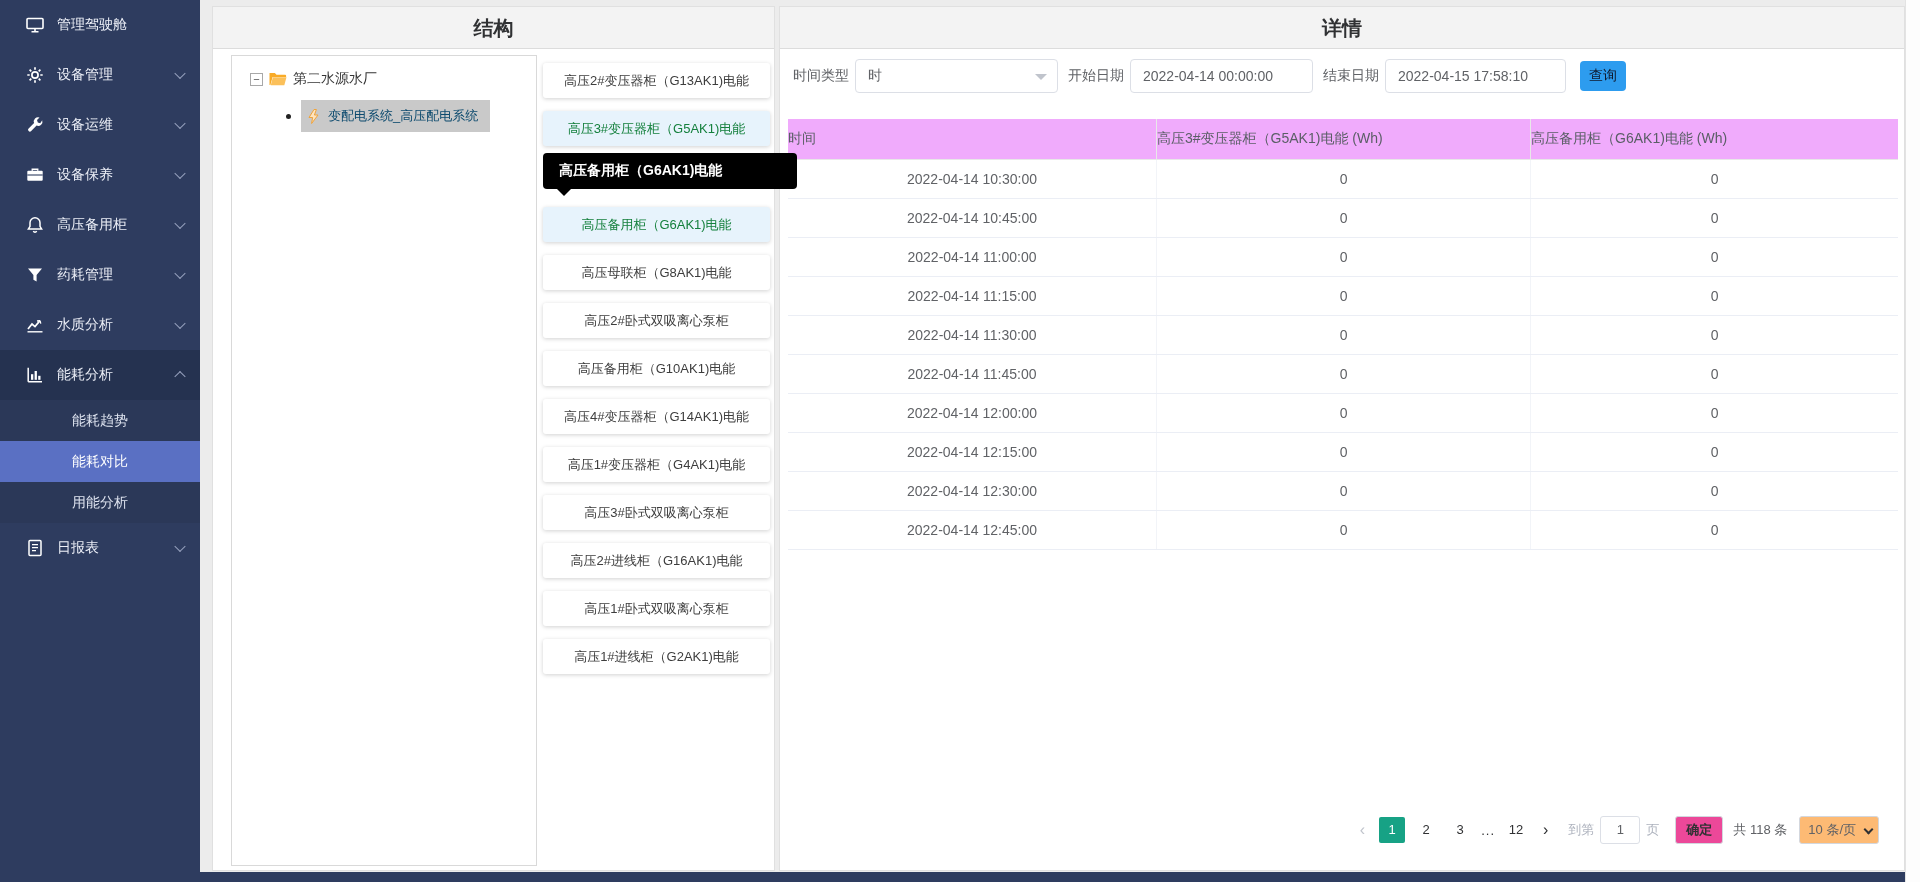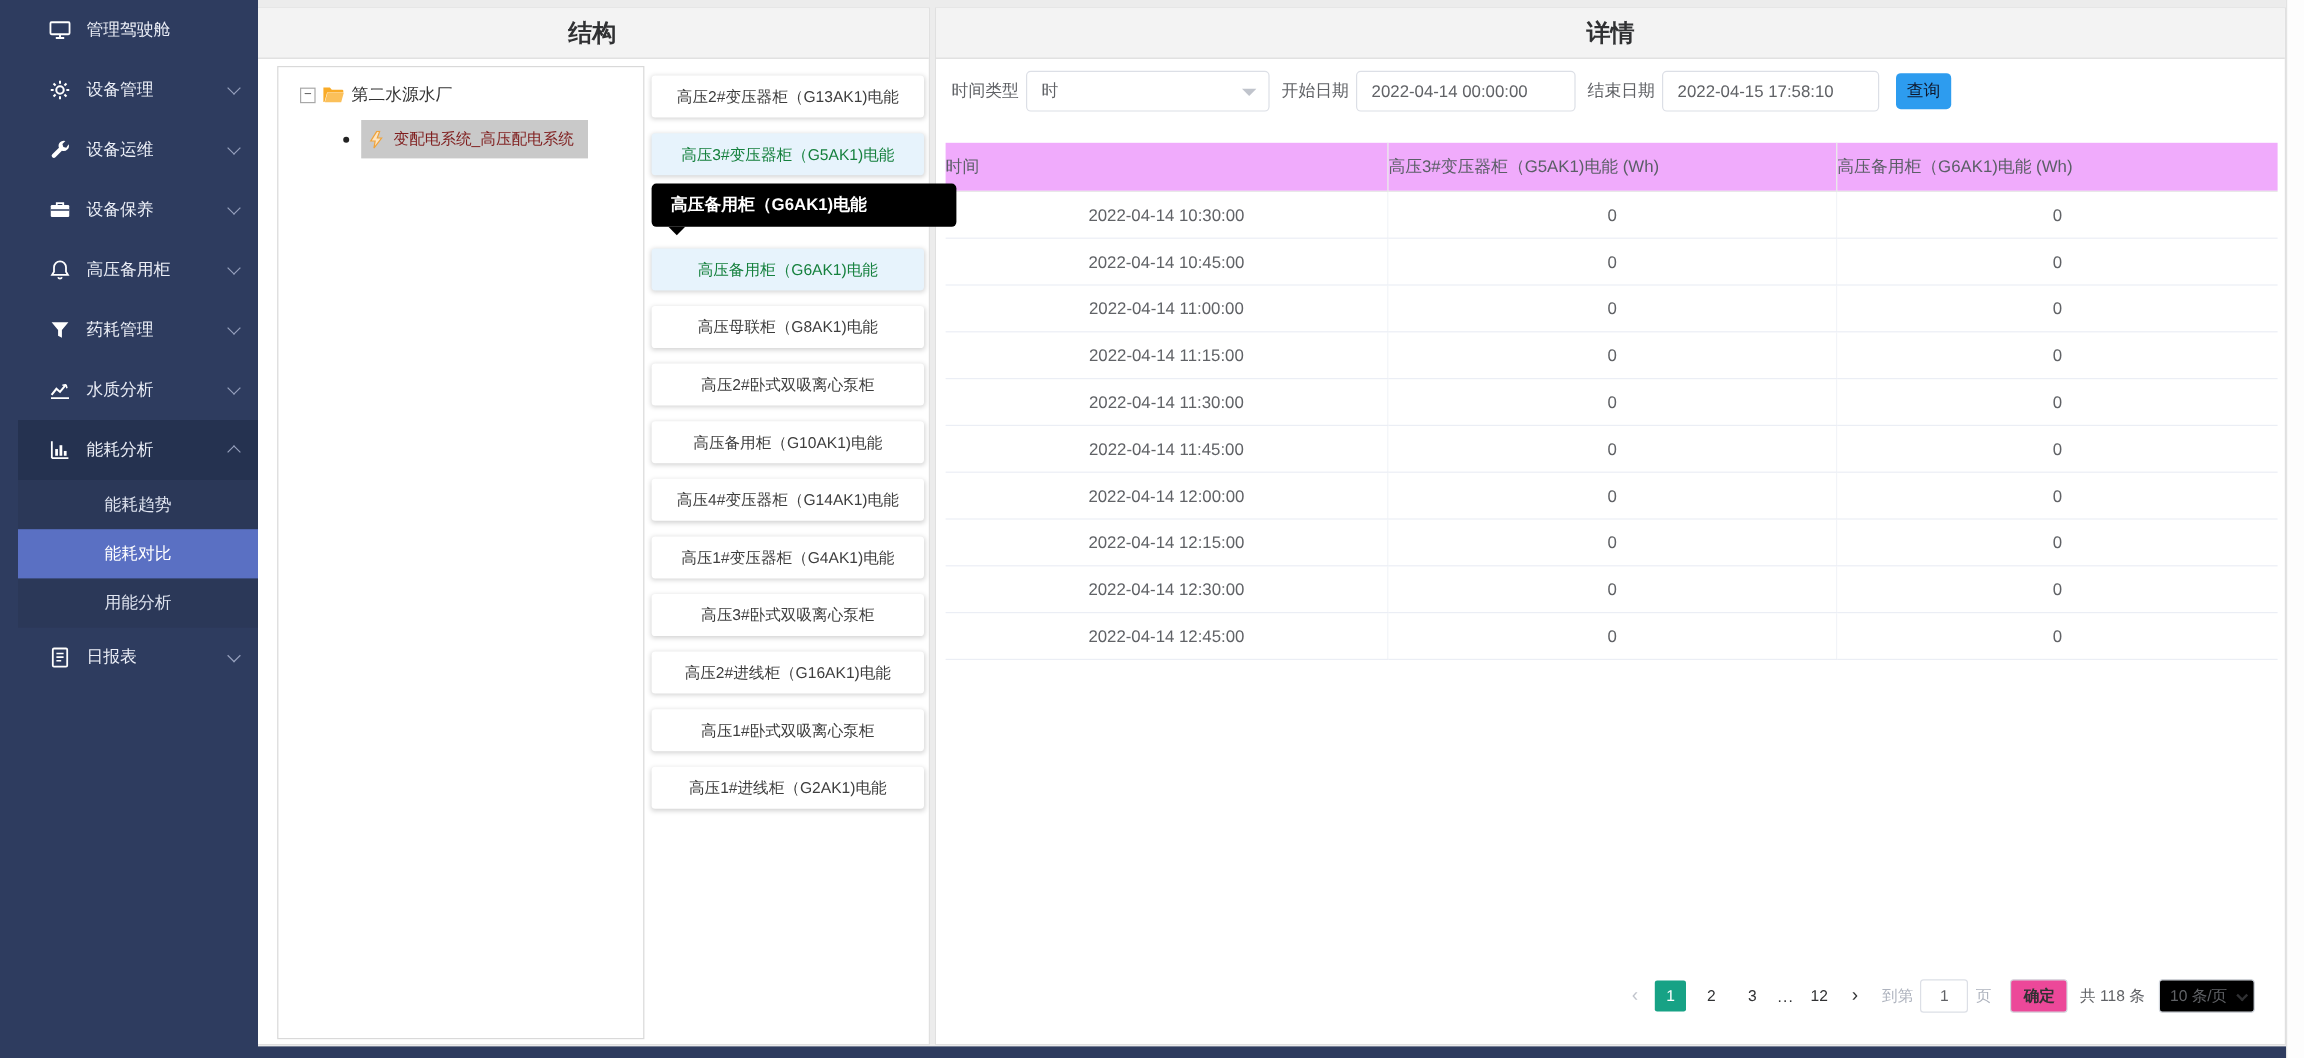--- a/index.html
+++ b/index.html
@@ -1,21 +1,21 @@
 <!DOCTYPE html>
 <html><head>
 <meta charset="utf-8">
 <style>
   * { margin:0; padding:0; box-sizing:border-box; }
   html,body { width:1920px; height:882px; overflow:hidden; }
   body { background:#2e3c5f; font-family:"Liberation Sans","DejaVu Sans",sans-serif; }
   #app { position:relative; width:1920px; height:882px; }
 
   
-  .sidebar { position:absolute; left:15px; top:0; width:200px; height:882px; background:#2e3c5f; z-index:2; }
+  .sidebar { position:absolute; left:0; top:0; width:200px; height:882px; background:#2e3c5f; z-index:2; }
   .side-item { position:relative; height:50px; display:flex; align-items:center; padding-left:26px; color:#eceff7; font-size:14px; cursor:pointer; }
   .side-item .ic { width:18px; height:18px; margin-right:13px; flex:0 0 18px; }
   .side-item.active-parent { background:#253250; }
   .chev { position:absolute; right:16px; top:50%; width:8px; height:8px; border-right:1.6px solid #96a0bd; border-bottom:1.6px solid #96a0bd; }
   .chev.down { transform:translateY(-70%) rotate(45deg); }
   .chev.up { transform:translateY(-30%) rotate(-135deg); }
   .submenu { background:#2b3858; }
   .sub-item { height:41px; line-height:41px; text-align:center; color:#dfe4f0; font-size:14px; cursor:pointer; }
   .sub-item.selected { background:#5a70c3; color:#fff; }
 
@@ -31,21 +31,21 @@
   .tree-box { position:absolute; left:18px; top:48px; width:306px; height:811px; border:1px solid #d9d9d9; background:#fff; padding:10px 8px; }
   .tree-row { display:flex; align-items:center; }
   .tree-row.root { margin:4px 0 0 10px; }
   .expander { width:13px; height:13px; border:1px solid #a8a8a8; background:#fff; color:#555; font-size:11px; line-height:10px; text-align:center; margin-right:6px; cursor:pointer; }
   .folder-ic { width:18px; height:15px; margin-right:6px; }
   .tree-label { font-size:14px; color:#333; cursor:pointer; }
   .tree-row.child { margin:12px 0 0 46px; }
   .bullet { width:5px; height:5px; border-radius:50%; background:#222; margin-right:10px; }
   .child-sel { display:flex; align-items:center; background:#c9c9c9; padding:7px 12px 7px 6px; cursor:pointer; }
   .bolt-ic { width:13px; height:15px; margin-right:8px; }
-  .child-sel span.lbl { font-size:13px; color:#7f1d1d; }
+  .child-sel span.lbl { font-size:13px; color:#0c4a6e; }
 
   
   .btn-col { position:absolute; left:330px; top:56px; width:227px; }
   .dev-btn { height:35px; margin-bottom:13px; background:#fff; border-radius:3px; box-shadow:0 1px 4px rgba(0,0,0,0.18); display:flex; align-items:center; justify-content:center; font-size:13px; color:#3d3d3d; cursor:pointer; white-space:nowrap; }
   .dev-btn.selected { background:#e7f3fc; color:#15803d; }
   .dev-btn.hidden-slot { visibility:hidden; }
   .tooltip { position:absolute; left:330px; top:146px; width:254px; height:36px; background:#000; border-radius:4px; color:#fff; font-size:14px; font-weight:bold; display:flex; align-items:center; padding-left:16px; z-index:5; white-space:nowrap; }
   .tooltip:after { content:""; position:absolute; left:14px; top:100%; border:7px solid transparent; border-top-color:#000; }
 
   
@@ -68,21 +68,21 @@
   .pagination { position:absolute; right:25px; bottom:26px; height:28px; display:flex; align-items:center; font-size:13px; color:#303133; }
   .pg-prev { color:#c0c4cc; font-size:16px; margin-right:14px; cursor:default; }
   .pg-next { color:#303133; font-size:16px; margin:0 14px 0 6px; cursor:pointer; }
   .pg-num { min-width:26px; height:26px; line-height:26px; text-align:center; margin-right:8px; cursor:pointer; border-radius:2px; }
   .pg-num.active { background:#17a285; color:#fff; cursor:default; }
   .pg-dots { margin-right:8px; color:#303133; letter-spacing:1px; }
   .pg-goto { color:#aeb3be; margin:0 6px; white-space:nowrap; }
   .pg-input { width:40px; height:28px; border:1px solid #dcdfe6; border-radius:3px; background:#fff; text-align:center; line-height:26px; color:#606266; }
   .pg-confirm { height:28px; padding:0 10px; margin:0 10px; background:#ec4899; border:1px solid #d3d7de; border-radius:3px; font-size:13px; font-weight:bold; color:#303133; cursor:pointer; }
   .pg-total { color:#606266; margin-right:12px; white-space:nowrap; }
-  .pg-size { position:relative; height:28px; border:1px solid #d3d7de; border-radius:3px; background:#000000; display:flex; align-items:center; padding:0 22px 0 8px; color:#606266; cursor:pointer; white-space:nowrap; }
+  .pg-size { position:relative; height:28px; border:1px solid #d3d7de; border-radius:3px; background:#fdba74; display:flex; align-items:center; padding:0 22px 0 8px; color:#606266; cursor:pointer; white-space:nowrap; }
   .pg-size .chevd { position:absolute; right:6px; top:9px; width:7px; height:7px; border-right:2px solid #303133; border-bottom:2px solid #303133; transform:rotate(45deg); }
 </style>
 </head>
 <body>
 
 <div id="app">
 
   <aside class="sidebar">
     <nav id="sidebar-nav">
         <div class="side-item">

